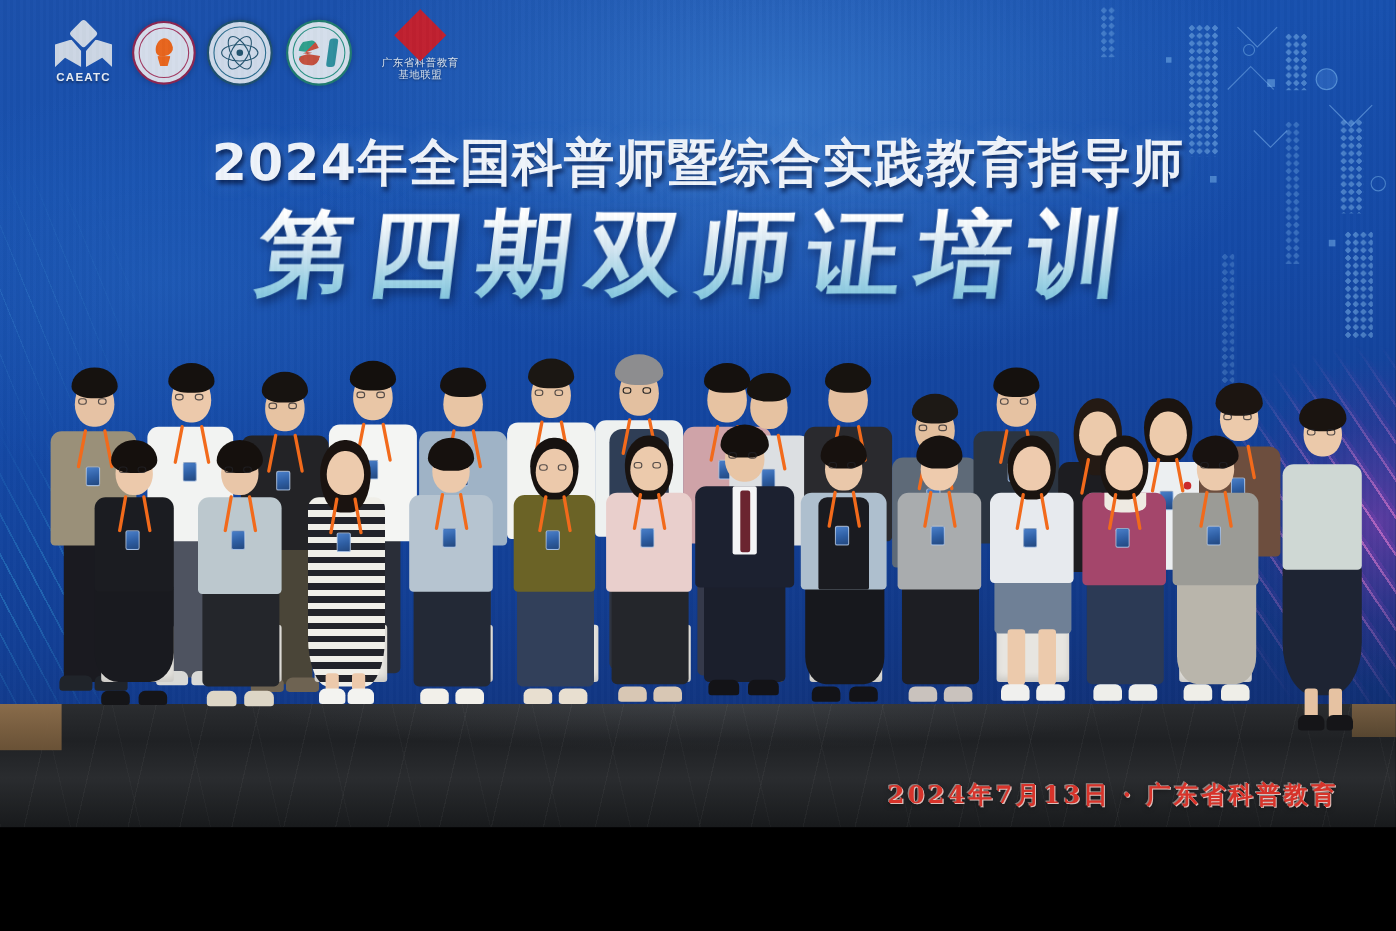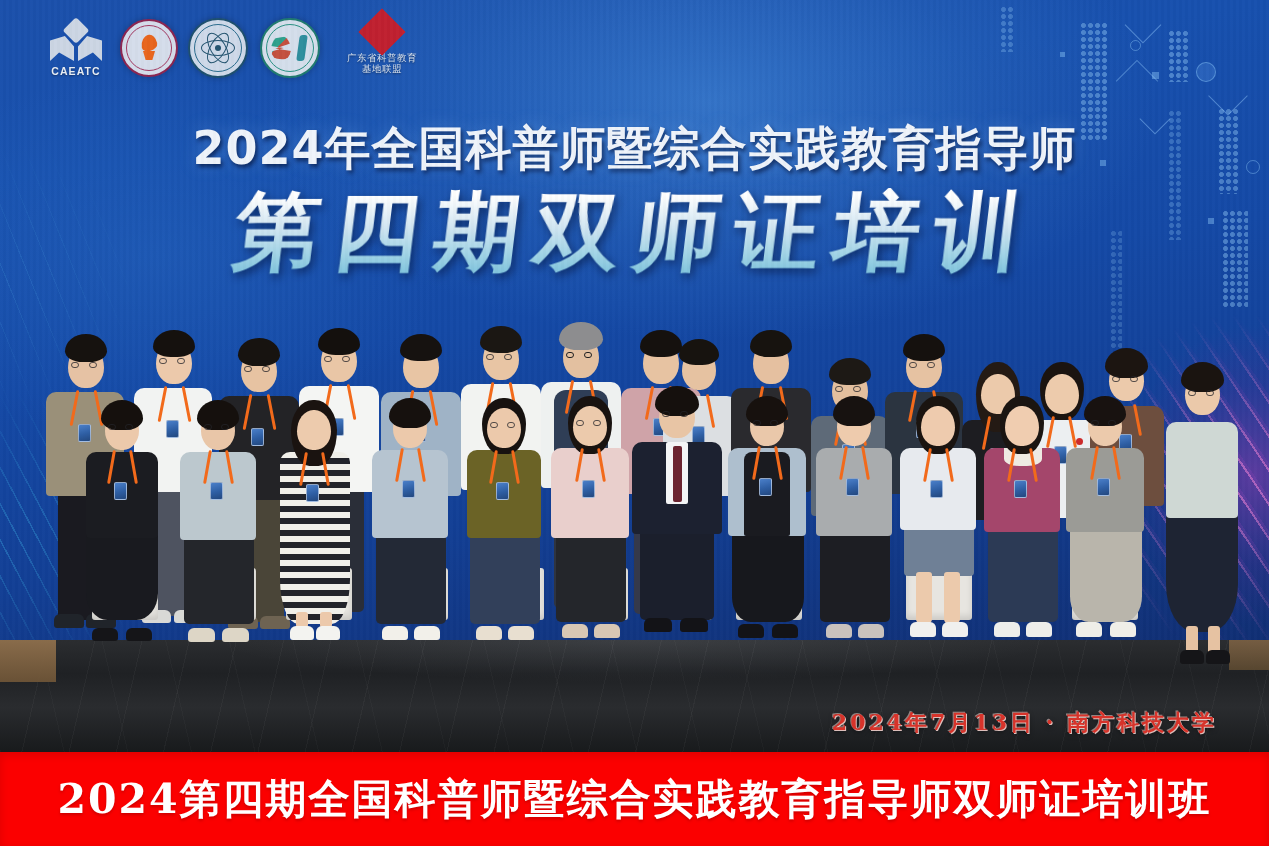--- a/index.html
+++ b/index.html
@@ -809,19 +809,16 @@
         </div>
       <div class="lanyard">
         <div class="lny" style="left:31px; top:50px; height:34px; transform:rotate(10deg);"></div>
         <div class="lny" style="left:53px; top:50px; height:34px; transform:rotate(-10deg);"></div>
         <div class="badge" style="left:35px; top:82px;"></div>
       </div>
     </div>
 
   </div>
 
-  <div id="date-line">2024年7月13日 · 南方科技大学</div>
-
-  <div id="banner">
-    <div id="banner-text">2024第四期全国科普师暨综合实践教育指导师双师证培训班</div>
-  </div>
+  <div id="date-line">2024年7月13日 · 广东省科普教育</div>
+
 
 </div>
 
 </body></html>

